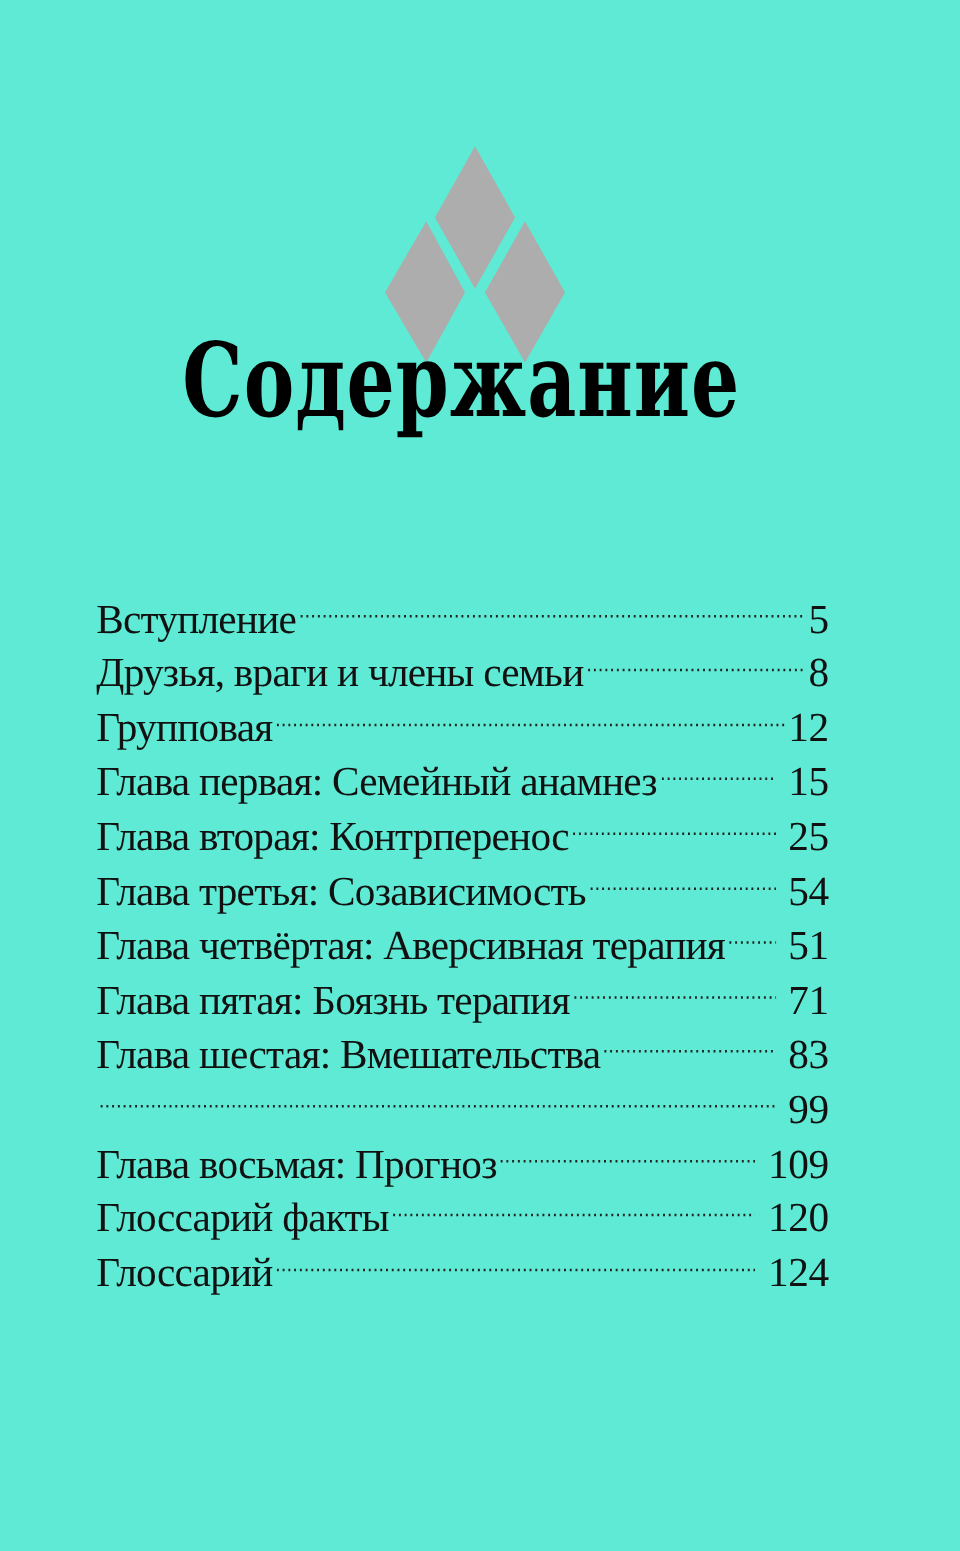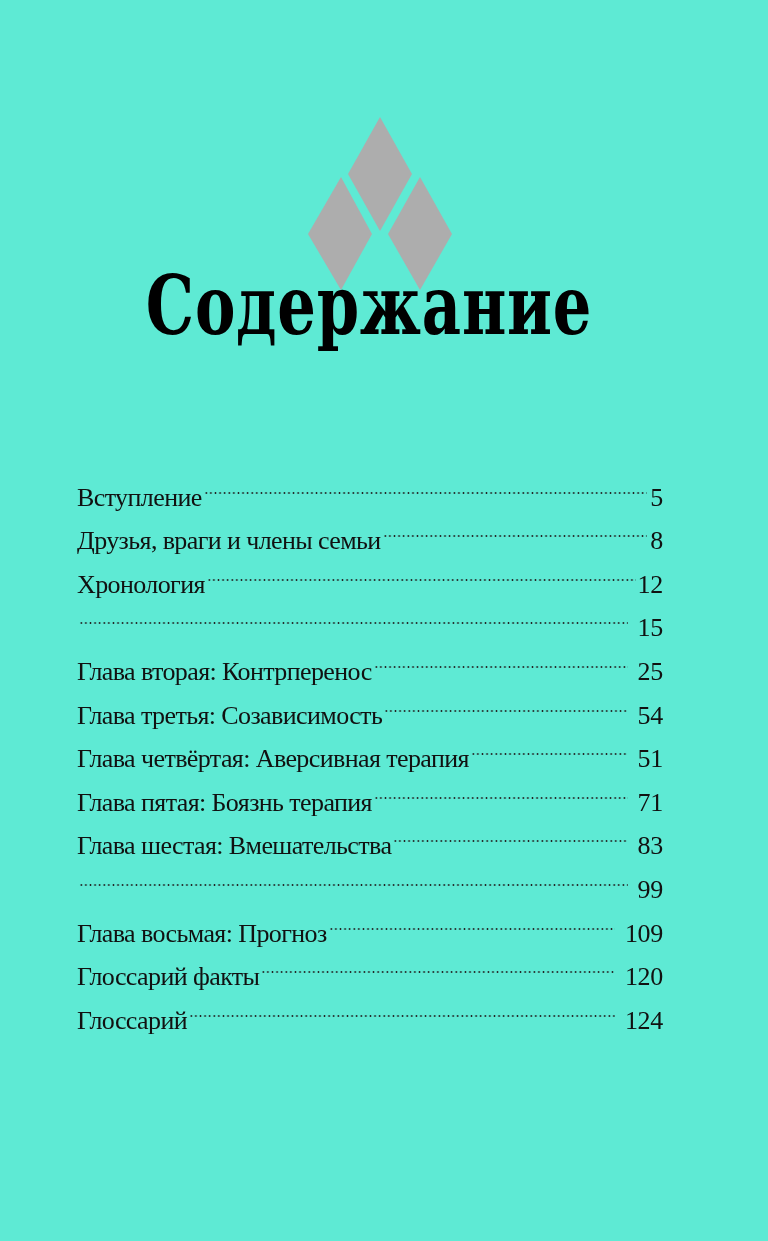--- a/index.html
+++ b/index.html
@@ -46,21 +46,21 @@
     }
     .toc {
       position: absolute;
       left: 77px;
       top: 462px;
       width: 586px;
       margin: 0;
       padding: 0;
       list-style: none;
       font-family: "Liberation Serif", serif;
-      font-size: 26px;
+      font-size: 33px;
       color: #111111;
     }
     .toc-row {
       display: flex;
       align-items: baseline;
       height: 43.6px;
       line-height: 43.6px;
       white-space: nowrap;
     }
     .toc-label {
@@ -113,25 +113,26 @@
       <span class="toc-label">Вступление</span>
       <span class="toc-leader"></span>
       <span class="toc-page">5</span>
     </li>
     <li class="toc-row">
       <span class="toc-label">Друзья, враги и члены семьи</span>
       <span class="toc-leader"></span>
       <span class="toc-page">8</span>
     </li>
     <li class="toc-row">
-      <span class="toc-label">Хронология</span>
+      <span class="toc-label">Групповая</span>
       <span class="toc-leader"></span>
       <span class="toc-page">12</span>
     </li>
     <li class="toc-row">
+      <span class="toc-label">Глава первая: Семейный анамнез</span>
       <span class="toc-leader"></span>
       <span class="toc-page pad">15</span>
     </li>
     <li class="toc-row">
       <span class="toc-label">Глава вторая: Контрперенос</span>
       <span class="toc-leader"></span>
       <span class="toc-page pad">25</span>
     </li>
     <li class="toc-row">
       <span class="toc-label">Глава третья: Созависимость</span>

